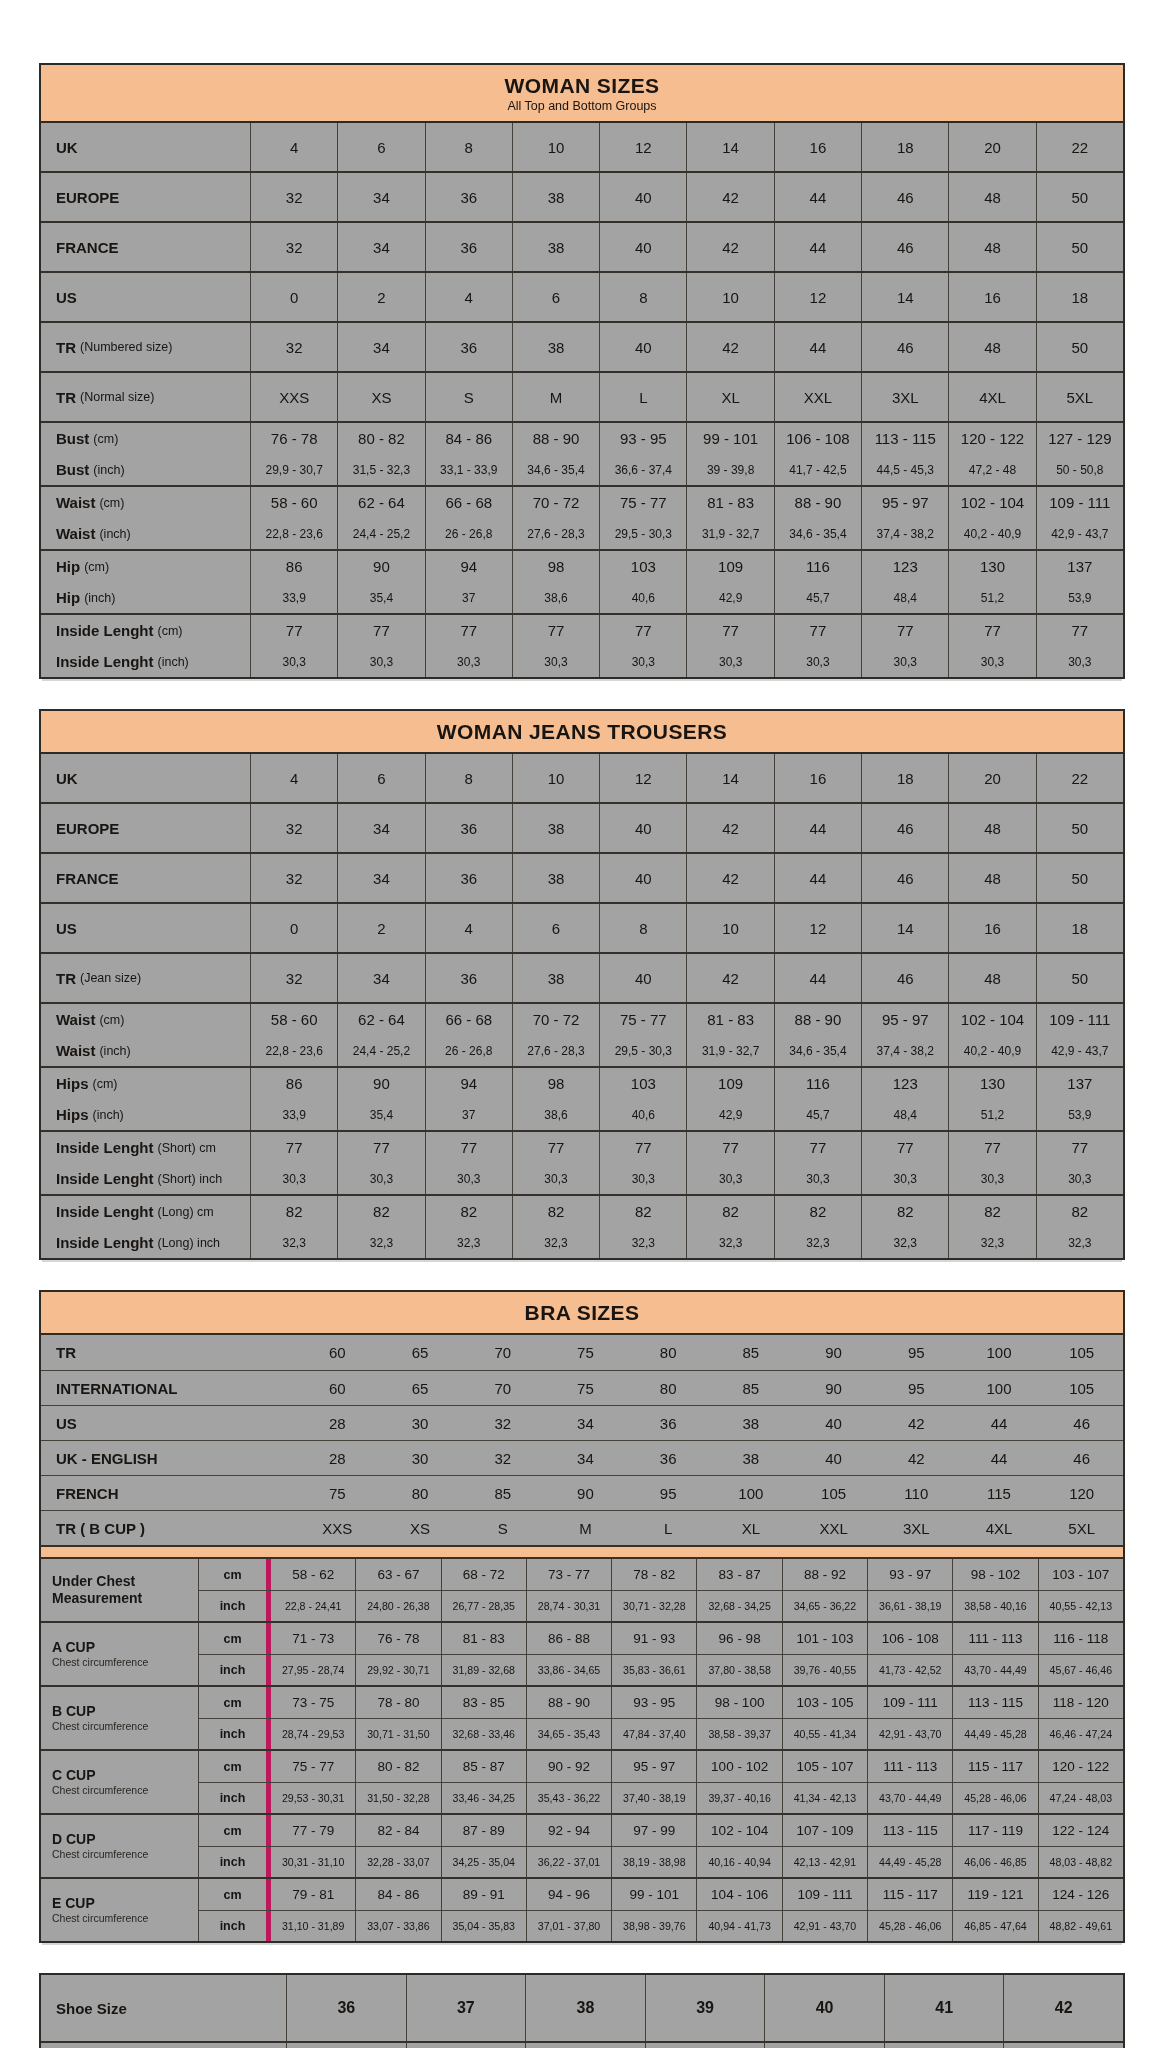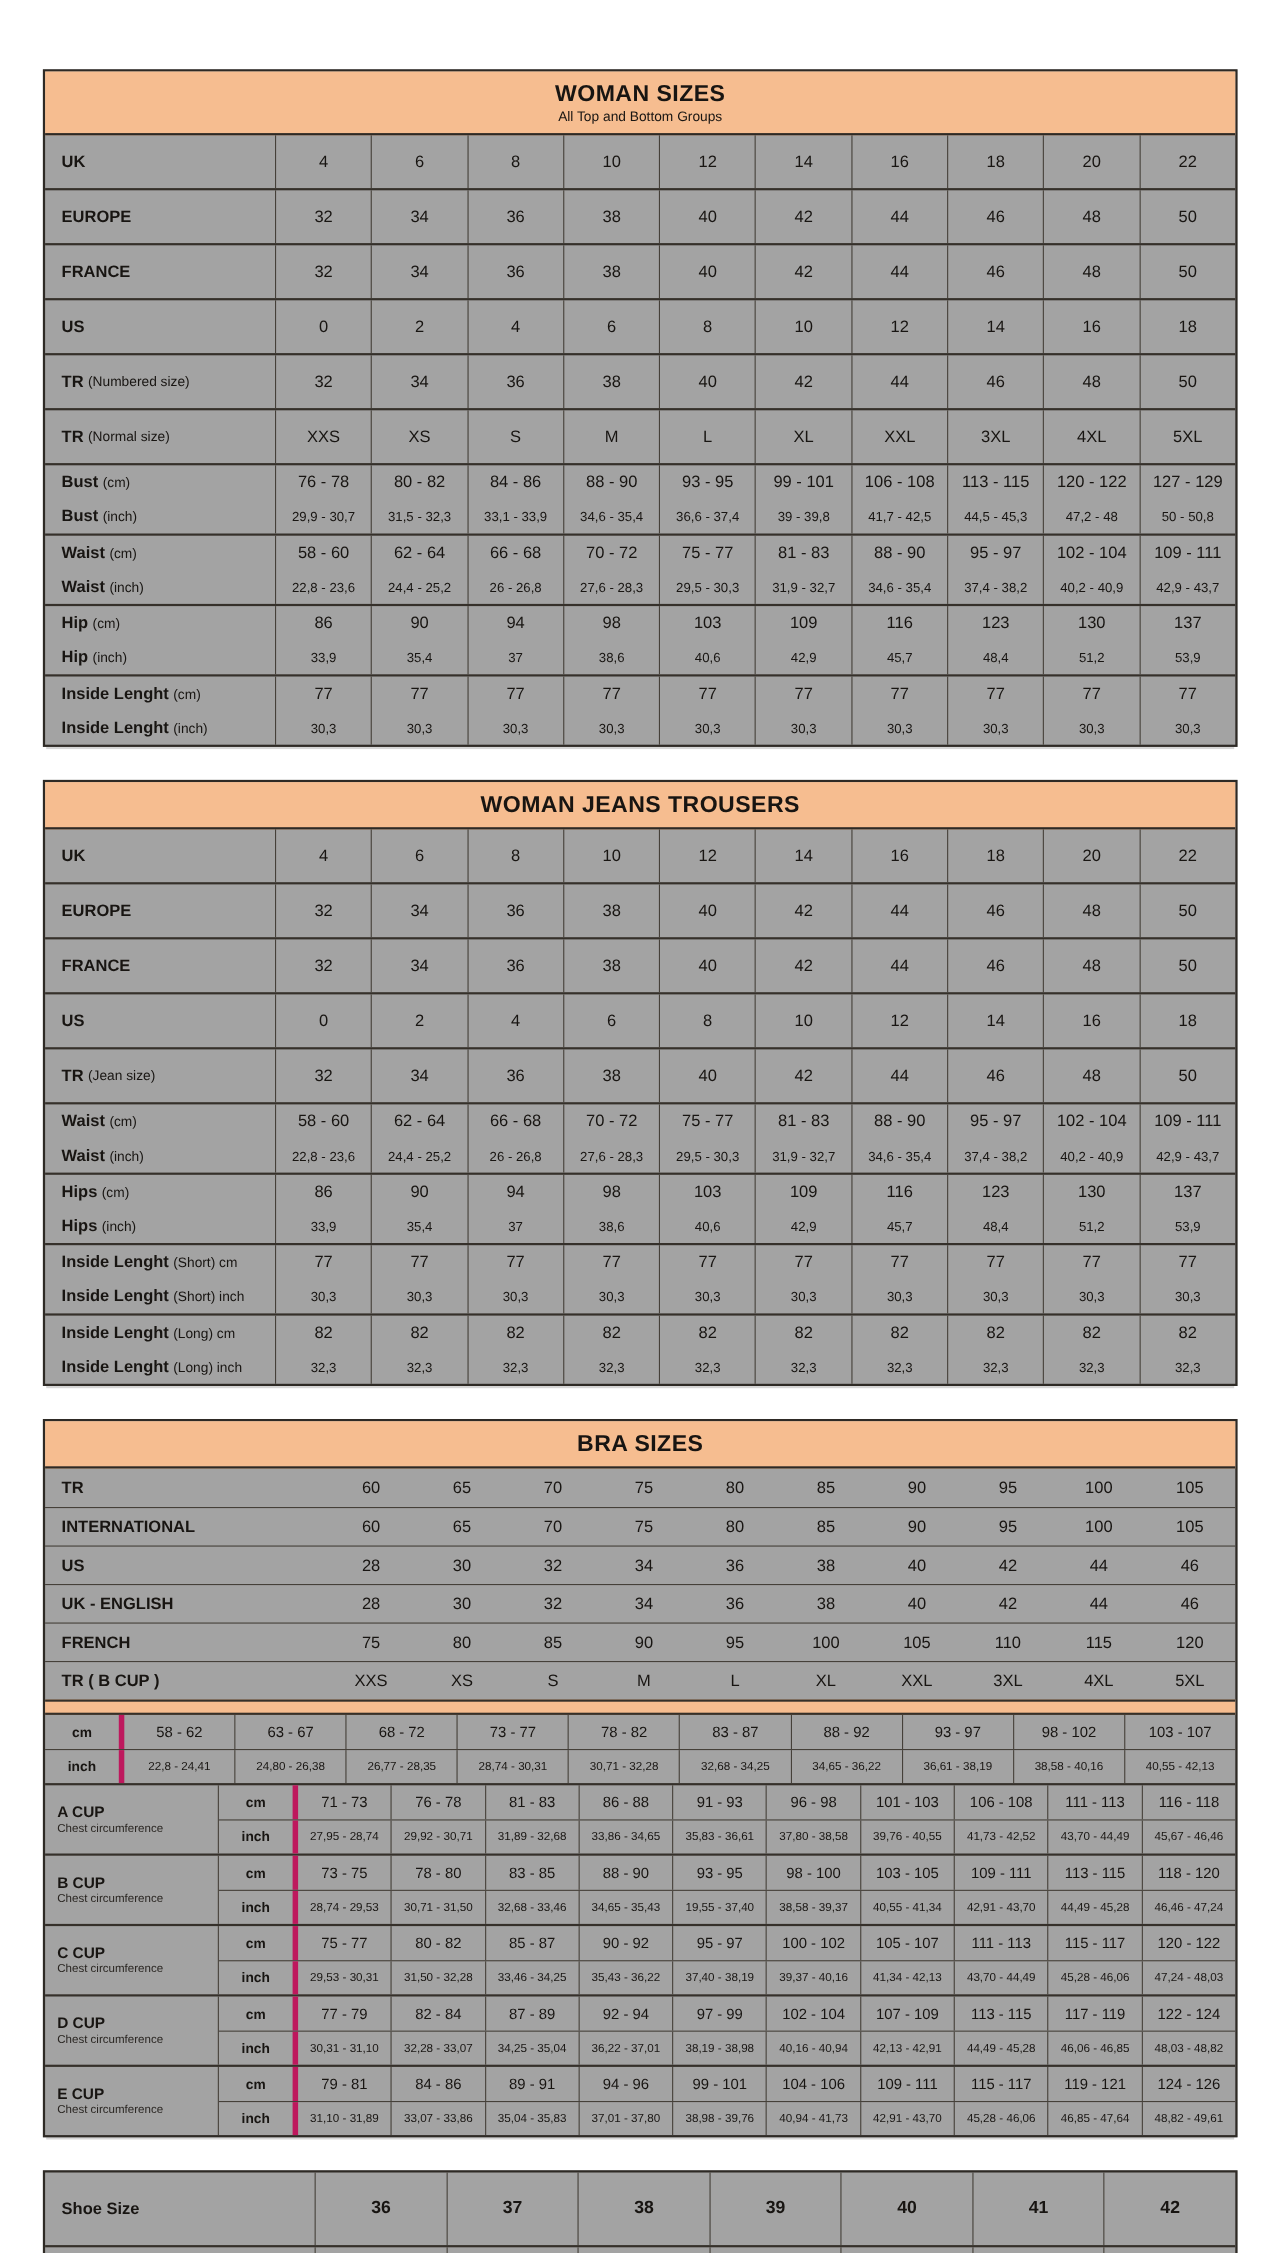--- a/index.html
+++ b/index.html
@@ -1007,20 +1007,23 @@
           <div class="p-val">XL</div>
           <div class="p-val">XXL</div>
           <div class="p-val">3XL</div>
           <div class="p-val">4XL</div>
           <div class="p-val">5XL</div>
         </div>
       </div>
     <div class="bra-sep"></div>
     <div class="t-body" id="bra-cup-body">
         <div class="cup-group">
+          <div class="cup-label">
+            <div class="main">Under Chest Measurement</div>
+          </div>
           <div class="cup-rows">
             <div class="cup-row">
               <div class="cup-unit">cm</div>
               <div class="cup-val">58 - 62</div>
               <div class="cup-val">63 - 67</div>
               <div class="cup-val">68 - 72</div>
               <div class="cup-val">73 - 77</div>
               <div class="cup-val">78 - 82</div>
               <div class="cup-val">83 - 87</div>
               <div class="cup-val">88 - 92</div>
@@ -1095,21 +1098,21 @@
               <div class="cup-val">109 - 111</div>
               <div class="cup-val">113 - 115</div>
               <div class="cup-val">118 - 120</div>
             </div>
             <div class="cup-row inch">
               <div class="cup-unit">inch</div>
               <div class="cup-val">28,74 - 29,53</div>
               <div class="cup-val">30,71 - 31,50</div>
               <div class="cup-val">32,68 - 33,46</div>
               <div class="cup-val">34,65 - 35,43</div>
-              <div class="cup-val">19,55 - 37,40</div>
+              <div class="cup-val">47,84 - 37,40</div>
               <div class="cup-val">38,58 - 39,37</div>
               <div class="cup-val">40,55 - 41,34</div>
               <div class="cup-val">42,91 - 43,70</div>
               <div class="cup-val">44,49 - 45,28</div>
               <div class="cup-val">46,46 - 47,24</div>
             </div>
           </div>
         </div>
         <div class="cup-group">
           <div class="cup-label">

